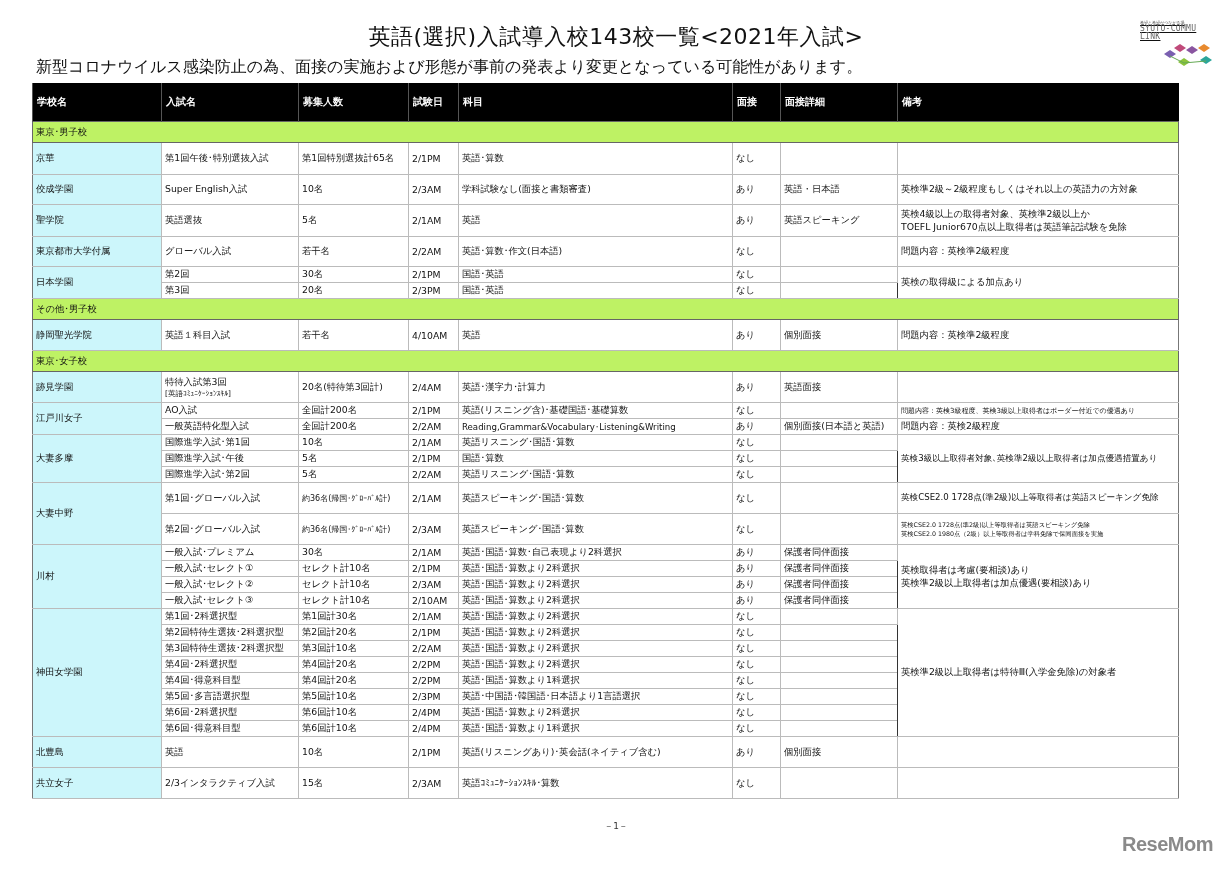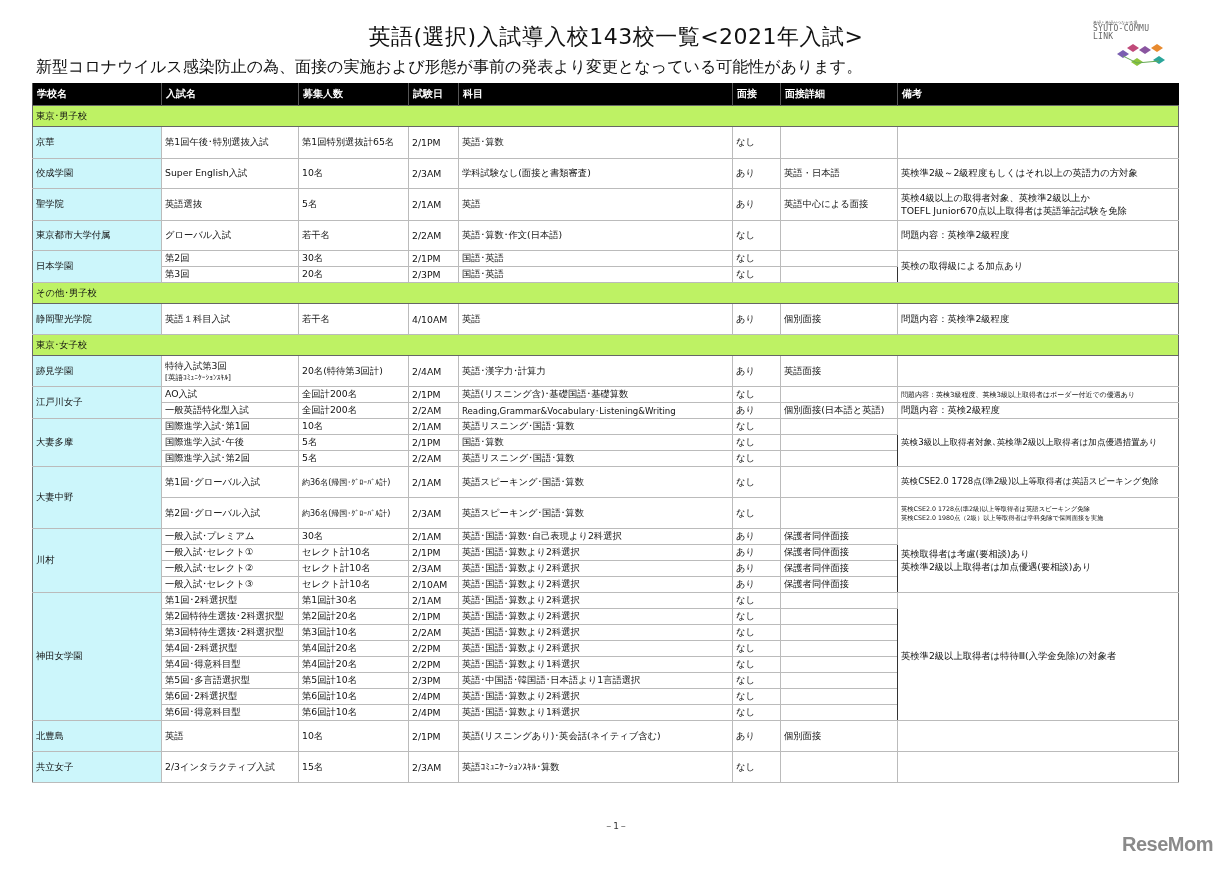--- a/index.html
+++ b/index.html
@@ -1,23 +1,23 @@
 <!DOCTYPE html>
 <html><head>
 <meta charset="utf-8">
 <style>
   html, body { margin:0; padding:0; background:#fff; }
   body { width:1232px; height:869px; position:relative; overflow:hidden; font-family:"DejaVu Sans", sans-serif; color:#111; }
   .title { position:absolute; left:0; right:0; top:22px; text-align:center; font-size:22px; font-family:"DejaVu Sans", sans-serif; color:#111; letter-spacing:0.5px; }
-  .logo { position:absolute; left:1093px; top:20px; width:80px; height:52px; }
+  .logo { position:absolute; left:1140px; top:20px; width:80px; height:52px;text-decoration:underline; }
   .logo .tag { font-size:4px; color:#555; line-height:5px; }
   .logo .name { font-size:8px; color:#666; line-height:8px; font-family:"DejaVu Sans Mono", monospace; letter-spacing:0.3px; }
   .notice { position:absolute; left:36px; top:57px; font-size:16px;font-family:Liberation Serif, serif; }
   table { position:absolute; left:32px; top:83px; border-collapse:collapse; font-size:9.3px; table-layout:fixed; width:1146px; }
-  th { background:#000; color:#fff; text-align:left; font-weight:bold; padding:0 4px; height:22px; border-left:1px solid #555; font-size:10px; }
+  th { background:#000; color:#fff; text-align:left; font-weight:bold; padding:8px 4px; height:22px; border-left:1px solid #555; font-size:10px; }
   td { padding:0 3px; border:1px solid #bbb; vertical-align:middle; white-space:nowrap; overflow:hidden; }
   td.school { background:#ccf6fb; border-left:1px solid #777; }
   td.vb { border-left:1px solid #333; }
   tr.group td { background:#bef264; height:20px; border:1px solid #666; }
   td.small { font-size:7px; }
   td.tiny { font-size:6.3px; line-height:9px; }
   td.last { border-right:1px solid #777;margin-left:36px; }
   .page-num { position:absolute; left:0; right:0; top:820px; text-align:center; font-size:9px; color:#333; }
   .brand { position:absolute; left:1122px; top:833px; font-size:20px; font-weight:bold; color:#8a8a8a; font-family:"Liberation Sans", sans-serif; letter-spacing:-0.5px; }
 </style>
@@ -91,21 +91,21 @@
       <td class="vb">英語・日本語</td>
       <td class="vb last">英検準2級～2級程度もしくはそれ以上の英語力の方対象</td>
     </tr>
     <tr style="height:32px">
       <td class="school">聖学院</td>
       <td class="vb">英語選抜</td>
       <td class="vb">5名</td>
       <td class="vb">2/1AM</td>
       <td class="vb">英語</td>
       <td class="vb">あり</td>
-      <td class="vb">英語中心による面接</td>
+      <td class="vb">英語スピーキング</td>
       <td class="vb last">
         <div>英検4級以上の取得者対象、英検準2級以上か</div>
         <div>TOEFL Junior670点以上取得者は英語筆記試験を免除</div>
       </td>
     </tr>
     <tr style="height:30px">
       <td class="school">東京都市大学付属</td>
       <td class="vb">グローバル入試</td>
       <td class="vb">若干名</td>
       <td class="vb">2/2AM</td>

